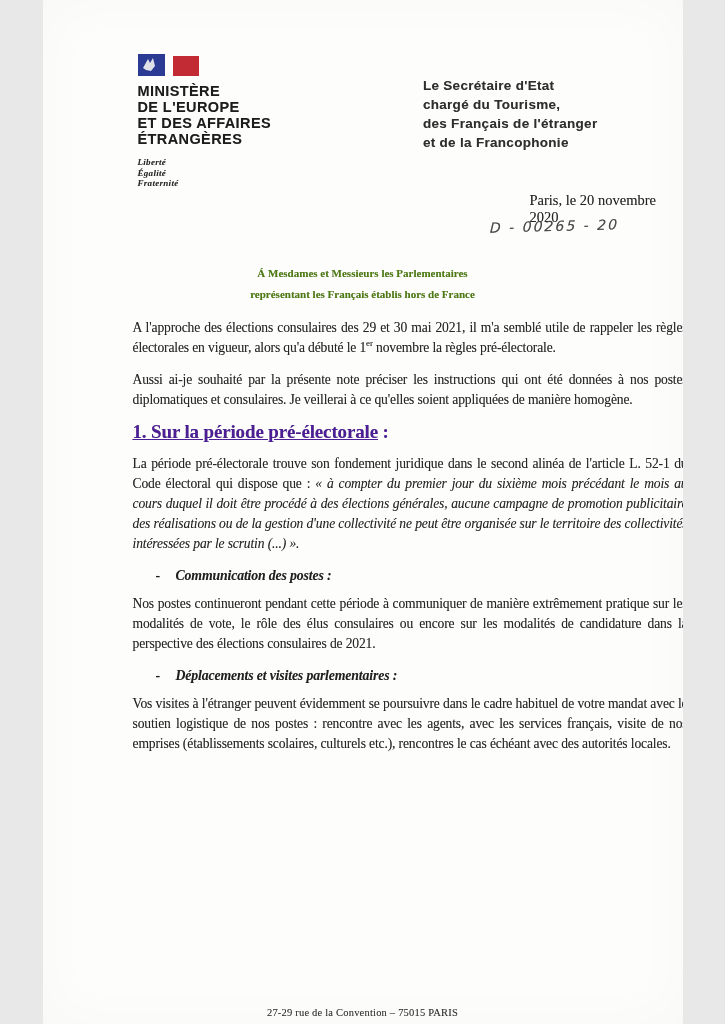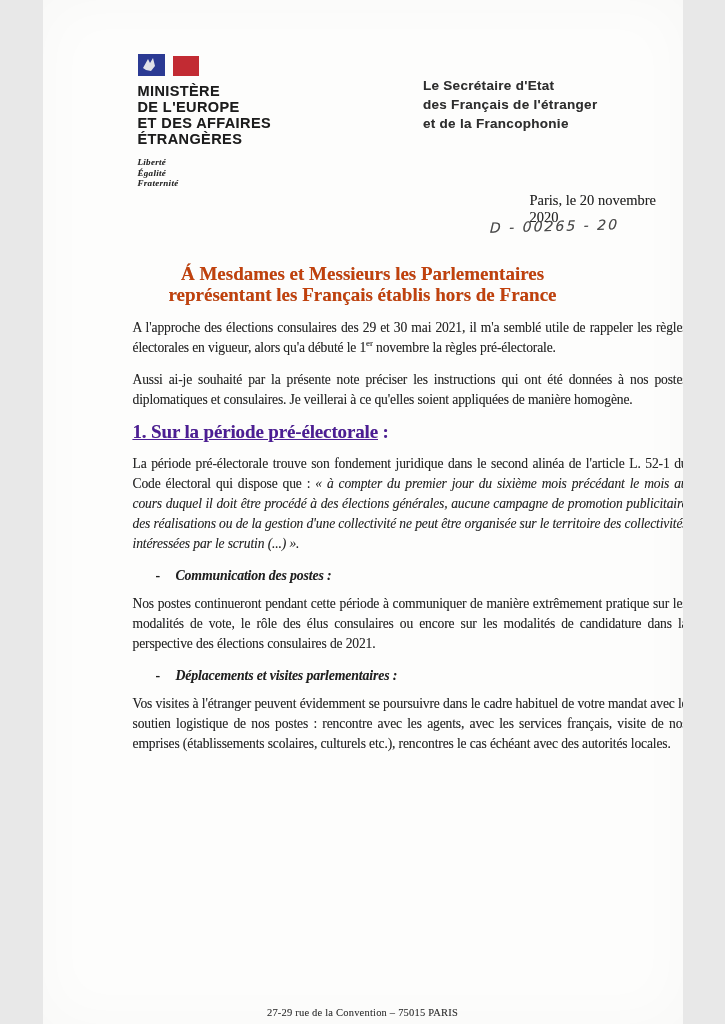--- a/index.html
+++ b/index.html
@@ -46,22 +46,22 @@
     font-family:"DejaVu Sans", sans-serif;
     font-style:italic;
     font-size:14px;letter-spacing:2px;
     color:#4a4a4a;
     transform:rotate(-1.5deg) skewX(-4deg);
   }
   
   .addressee{
     position:absolute;top:263px;left:0;right:0;
     text-align:center;
-    font-weight:bold;font-size:19px;line-height:21px;
-    color:#c2410c;
+    font-weight:bold;font-size:11px;line-height:21px;
+    color:#4d7c0f;
   }
   
   .body{
     position:absolute;top:318px;left:90px;width:555px;
     font-size:13.6px;line-height:20px;
     letter-spacing:-0.15px;
     text-align:justify;
   }
   .body p{margin:0 0 12px;}
   .section-heading{
@@ -104,20 +104,21 @@
     </div>
     <div class="motto">
       <div>Liberté</div>
       <div>Égalité</div>
       <div>Fraternité</div>
     </div>
   </div>
 
   <div class="sender">
     <div>Le Secrétaire d'Etat</div>
+    <div>chargé du Tourisme,</div>
     <div>des Français de l'étranger</div>
     <div>et de la Francophonie</div>
   </div>
 
   <div class="dateline">Paris, le 20 novembre 2020</div>
   <div class="reference">D - 00265 - 20</div>
 
   <div class="addressee">
     <div>Á Mesdames et Messieurs les Parlementaires</div>
     <div>représentant les Français établis hors de France</div>

